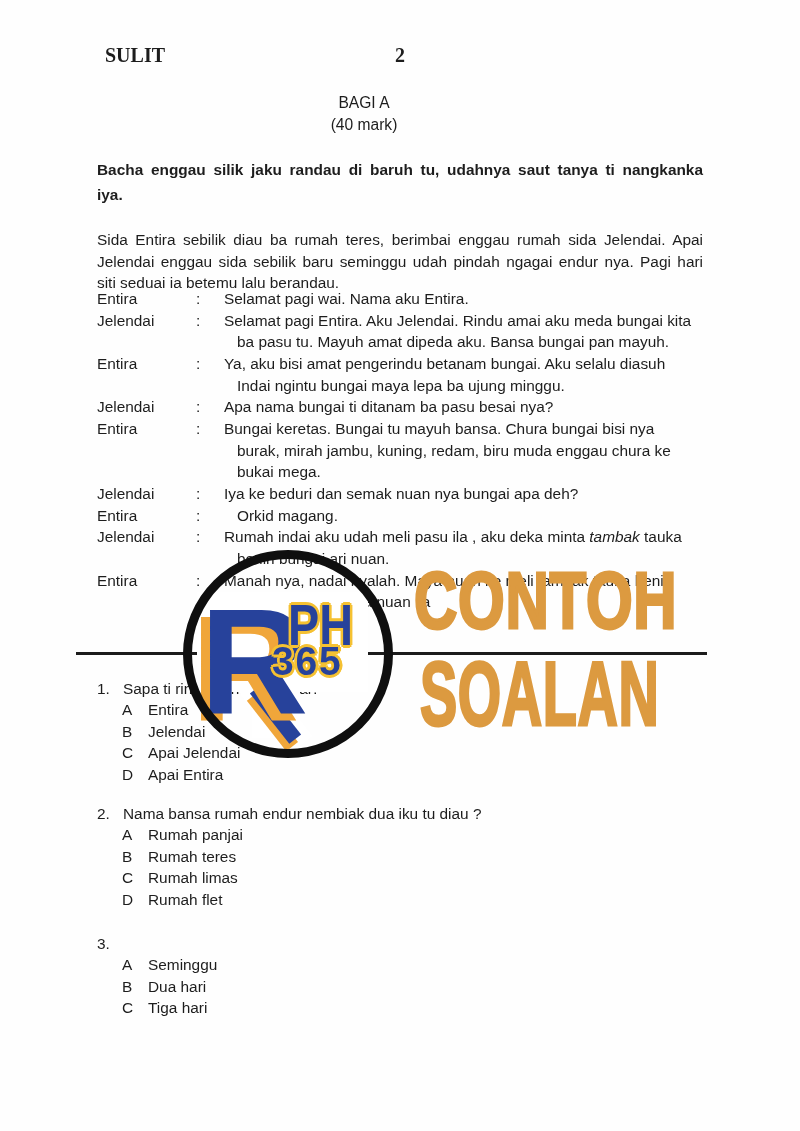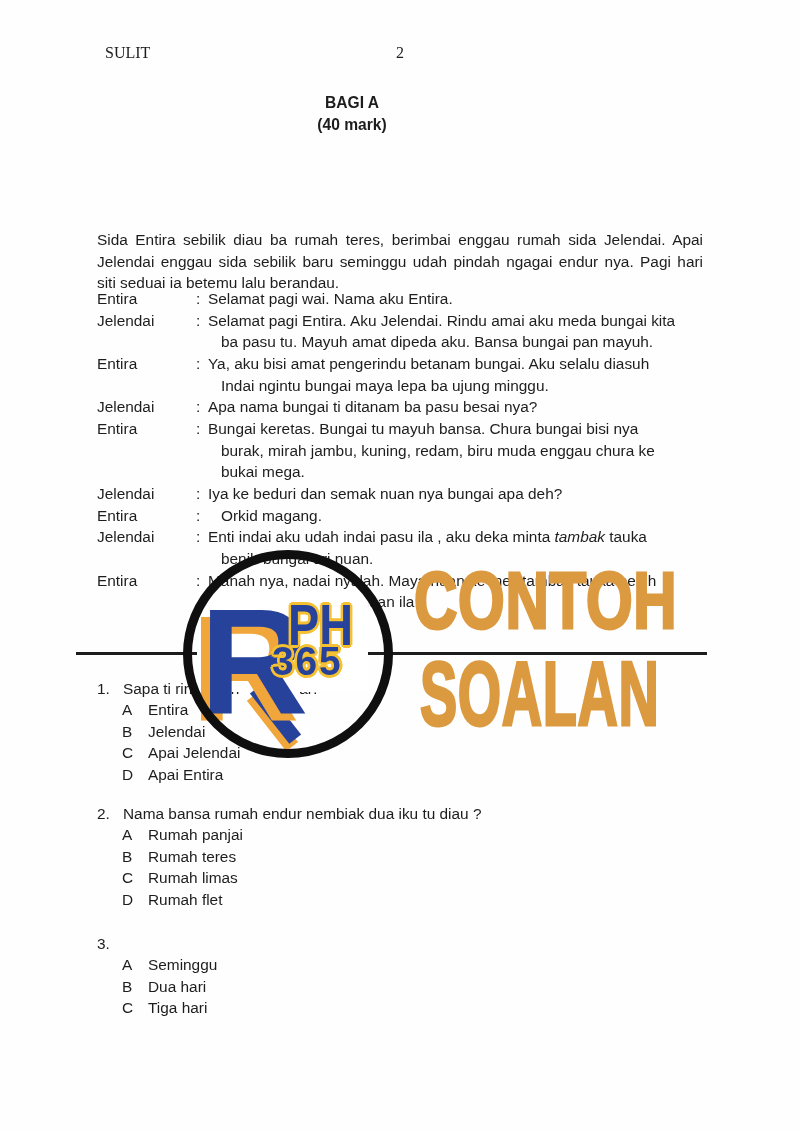--- a/index.html
+++ b/index.html
@@ -7,39 +7,39 @@
   body { width: 800px; height: 1131px; background: #ffffff; }
   .page {
     position: relative; width: 800px; height: 1131px; overflow: hidden;
     background: #fefefe; color: #1d1d1d;
     font-family: "Liberation Sans", sans-serif; font-size: 15.4px;
   }
   .abs { position: absolute; }
 
   
   .hdr { top: 44px; left: 0; width: 800px; height: 22px;
-         font-family: "Liberation Serif", serif; font-weight: normal; font-size: 16px; }
+         font-family: "Liberation Serif", serif; font-weight: bold; font-size: 20px; }
   .hdr .sulit { position: absolute; left: 105px; top: 0; }
   .hdr .pnum  { position: absolute; left: 0; top: 0; width: 800px; text-align: center; }
 
   
-  .title { top: 92px; left: 0; width: 704px; text-align: center;
-           font-weight: bold; font-size: 15.6px; line-height: 22.3px; }
+  .title { top: 92px; left: 12px; width: 704px; text-align: center;
+           font-weight: normal; font-size: 15.6px; line-height: 22.3px; }
 
   
   .intro   { top: 158px; left: 97px; width: 606px; font-weight: bold; line-height: 24.6px; }
   .passage { top: 223px; left: 97px; width: 606px; line-height: 21.65px; margin-top: 6px; }
   .jl { text-align: justify; text-align-last: justify; }
 
   
   .dialogue { top: 288px; left: 97px; width: 606px; line-height: 21.65px; }
   .dturn { display: flex; }
   .dspk { width: 99px; flex: none; }
   .dcol { width: 12px; flex: none; }
-  .dtxt { flex: 1; min-width: 0; }
+  .dtxt { flex: 1; min-width: 0; margin-left: 16px; }
   .dl.cont { margin-left: 13px; }
   .bi { font-weight: normal; font-style: italic; }
 
   
   .divider { top: 652px; left: 76px; width: 631px; height: 3px; background: #1c1c1c; z-index: 1; }
 
   
   .q { position: absolute; left: 97px; width: 606px; line-height: 21.4px; }
   .q1 { top: 678px; } .q2 { top: 803px; } .q3 { top: 933px; }
   .qrow { display: flex; }
@@ -82,20 +82,24 @@
   <div class="abs hdr">
     <span class="sulit">SULIT</span>
     <span class="pnum">2</span>
   </div>
 
   <div class="abs title">
     <div>BAGI A</div>
     <div>(40 mark)</div>
   </div>
 
+  <div class="abs intro" id="intro">
+      <div class="jl">Bacha enggau silik jaku randau di baruh tu, udahnya saut tanya ti nangkanka</div>
+      <div>iya.</div>
+    </div>
 
   <div class="abs passage" id="passage">
       <div class="jl">Sida Entira sebilik diau ba rumah teres, berimbai enggau rumah sida Jelendai. Apai</div>
       <div class="jl">Jelendai enggau sida sebilik baru seminggu udah pindah ngagai endur nya. Pagi hari</div>
       <div>siti seduai ia betemu lalu berandau.</div>
     </div>
 
   <div class="abs dialogue" id="dialogue">
       <div class="dturn">
         <span class="dspk">Entira</span>
@@ -147,21 +151,21 @@
         <span class="dspk">Entira</span>
         <span class="dcol">:</span>
         <div class="dtxt">
           <div class="dl cont">Orkid magang.</div>
         </div>
       </div>
       <div class="dturn">
         <span class="dspk">Jelendai</span>
         <span class="dcol">:</span>
         <div class="dtxt">
-          <div class="dl"><span>Enti indai aku udah indai pasu ila , aku deka minta </span><span class="bi">tambak</span><span> tauka</span></div>
+          <div class="dl"><span>Rumah indai aku udah meli pasu ila , aku deka minta </span><span class="bi">tambak</span><span> tauka</span></div>
           <div class="dl cont">benih bungai ari nuan.</div>
         </div>
       </div>
       <div class="dturn">
         <span class="dspk">Entira</span>
         <span class="dcol">:</span>
         <div class="dtxt">
           <div class="dl">Manah nya, nadai nyalah. Maya nuan ke meli tambak tauka benih</div>
           <div class="dl cont">bungai, meri aku ga nuan ila</div>
         </div>

